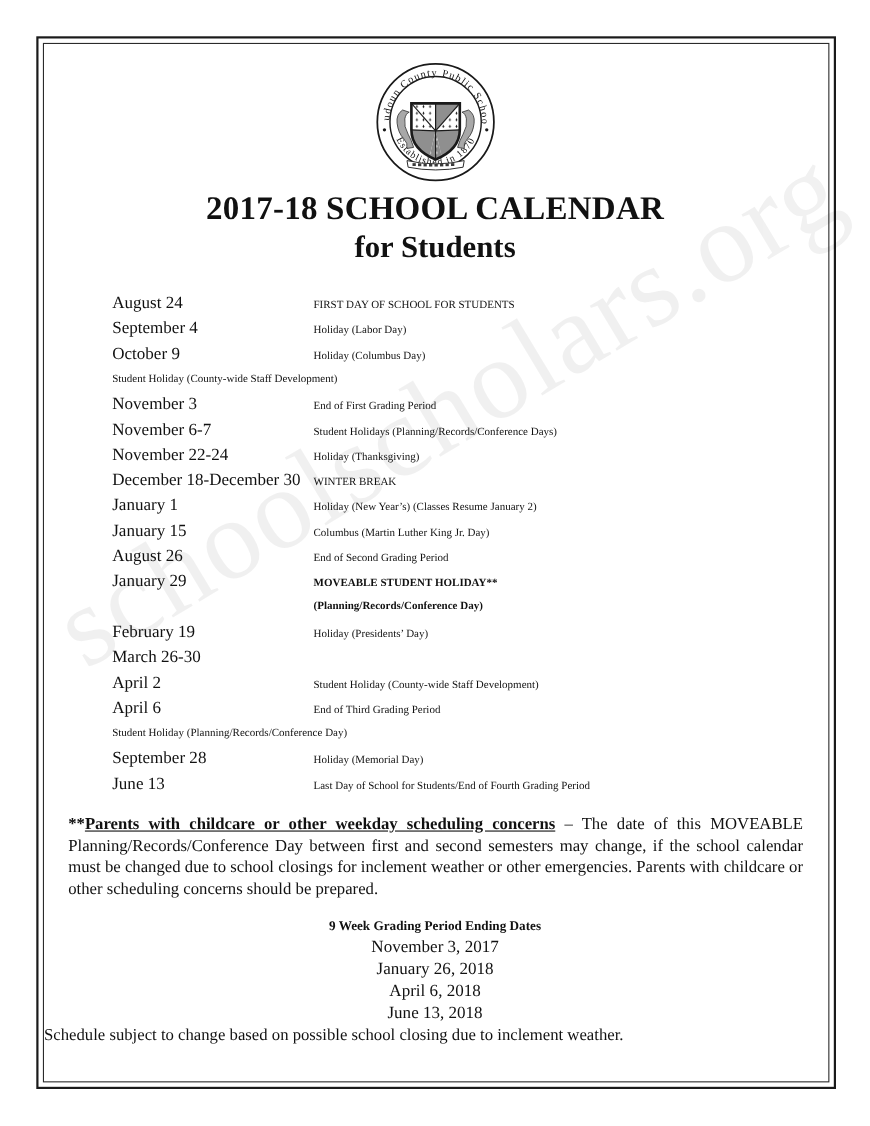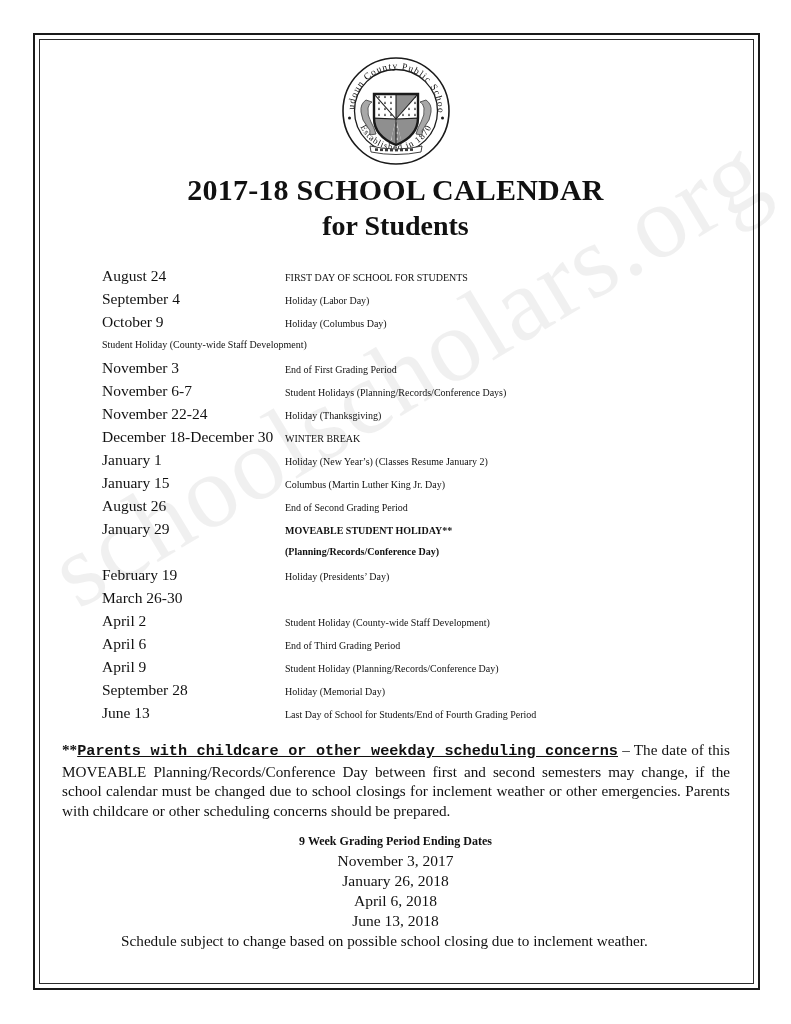--- a/index.html
+++ b/index.html
@@ -139,21 +139,20 @@
     width: 668px;
     font-size: 15.2px;
     line-height: 19.5px;
     text-align: justify;
     text-justify: inter-word;
   }
   .footnote b { font-weight: bold; }
   .footnote u.lead {
     font-weight: bold;
     text-decoration: underline;
-    font-family: Liberation Mono, monospace;
   }
 
   
   .grading {
     position: absolute;
     left: 40px;
     top: 831px;
     width: 711px;
     text-align: center;
   }
@@ -164,24 +163,24 @@
   }
   .grading-date {
     font-size: 15.5px;
     line-height: 20px;
     text-align: center;
   }
 
   
   .disclaimer {
     position: absolute;
-    left: 29px;
+    left: 40px;
     top: 931px;
     width: 711px;
-    text-align: center;
+    text-align: left;
     font-size: 15.2px;
     line-height: 20px;
   }
 </style>
 </head>
 <body>
 
 <div class="watermark">
   <div class="watermark-text">schoolscholars.org</div>
 </div>
@@ -329,21 +328,20 @@
       </div>
       <div class="cal-row">
         <div class="cal-date">April 2</div>
         <div class="cal-desc">Student Holiday (County-wide Staff Development)</div>
       </div>
       <div class="cal-row">
         <div class="cal-date">April 6</div>
         <div class="cal-desc">End of Third Grading Period</div>
       </div>
       <div class="cal-row">
-        <div class="cal-date">April 9</div>
         <div class="cal-desc">Student Holiday (Planning/Records/Conference Day)</div>
       </div>
       <div class="cal-row">
         <div class="cal-date">September 28</div>
         <div class="cal-desc">Holiday (Memorial Day)</div>
       </div>
       <div class="cal-row">
         <div class="cal-date">June 13</div>
         <div class="cal-desc">Last Day of School for Students/End of Fourth Grading Period</div>
       </div>

